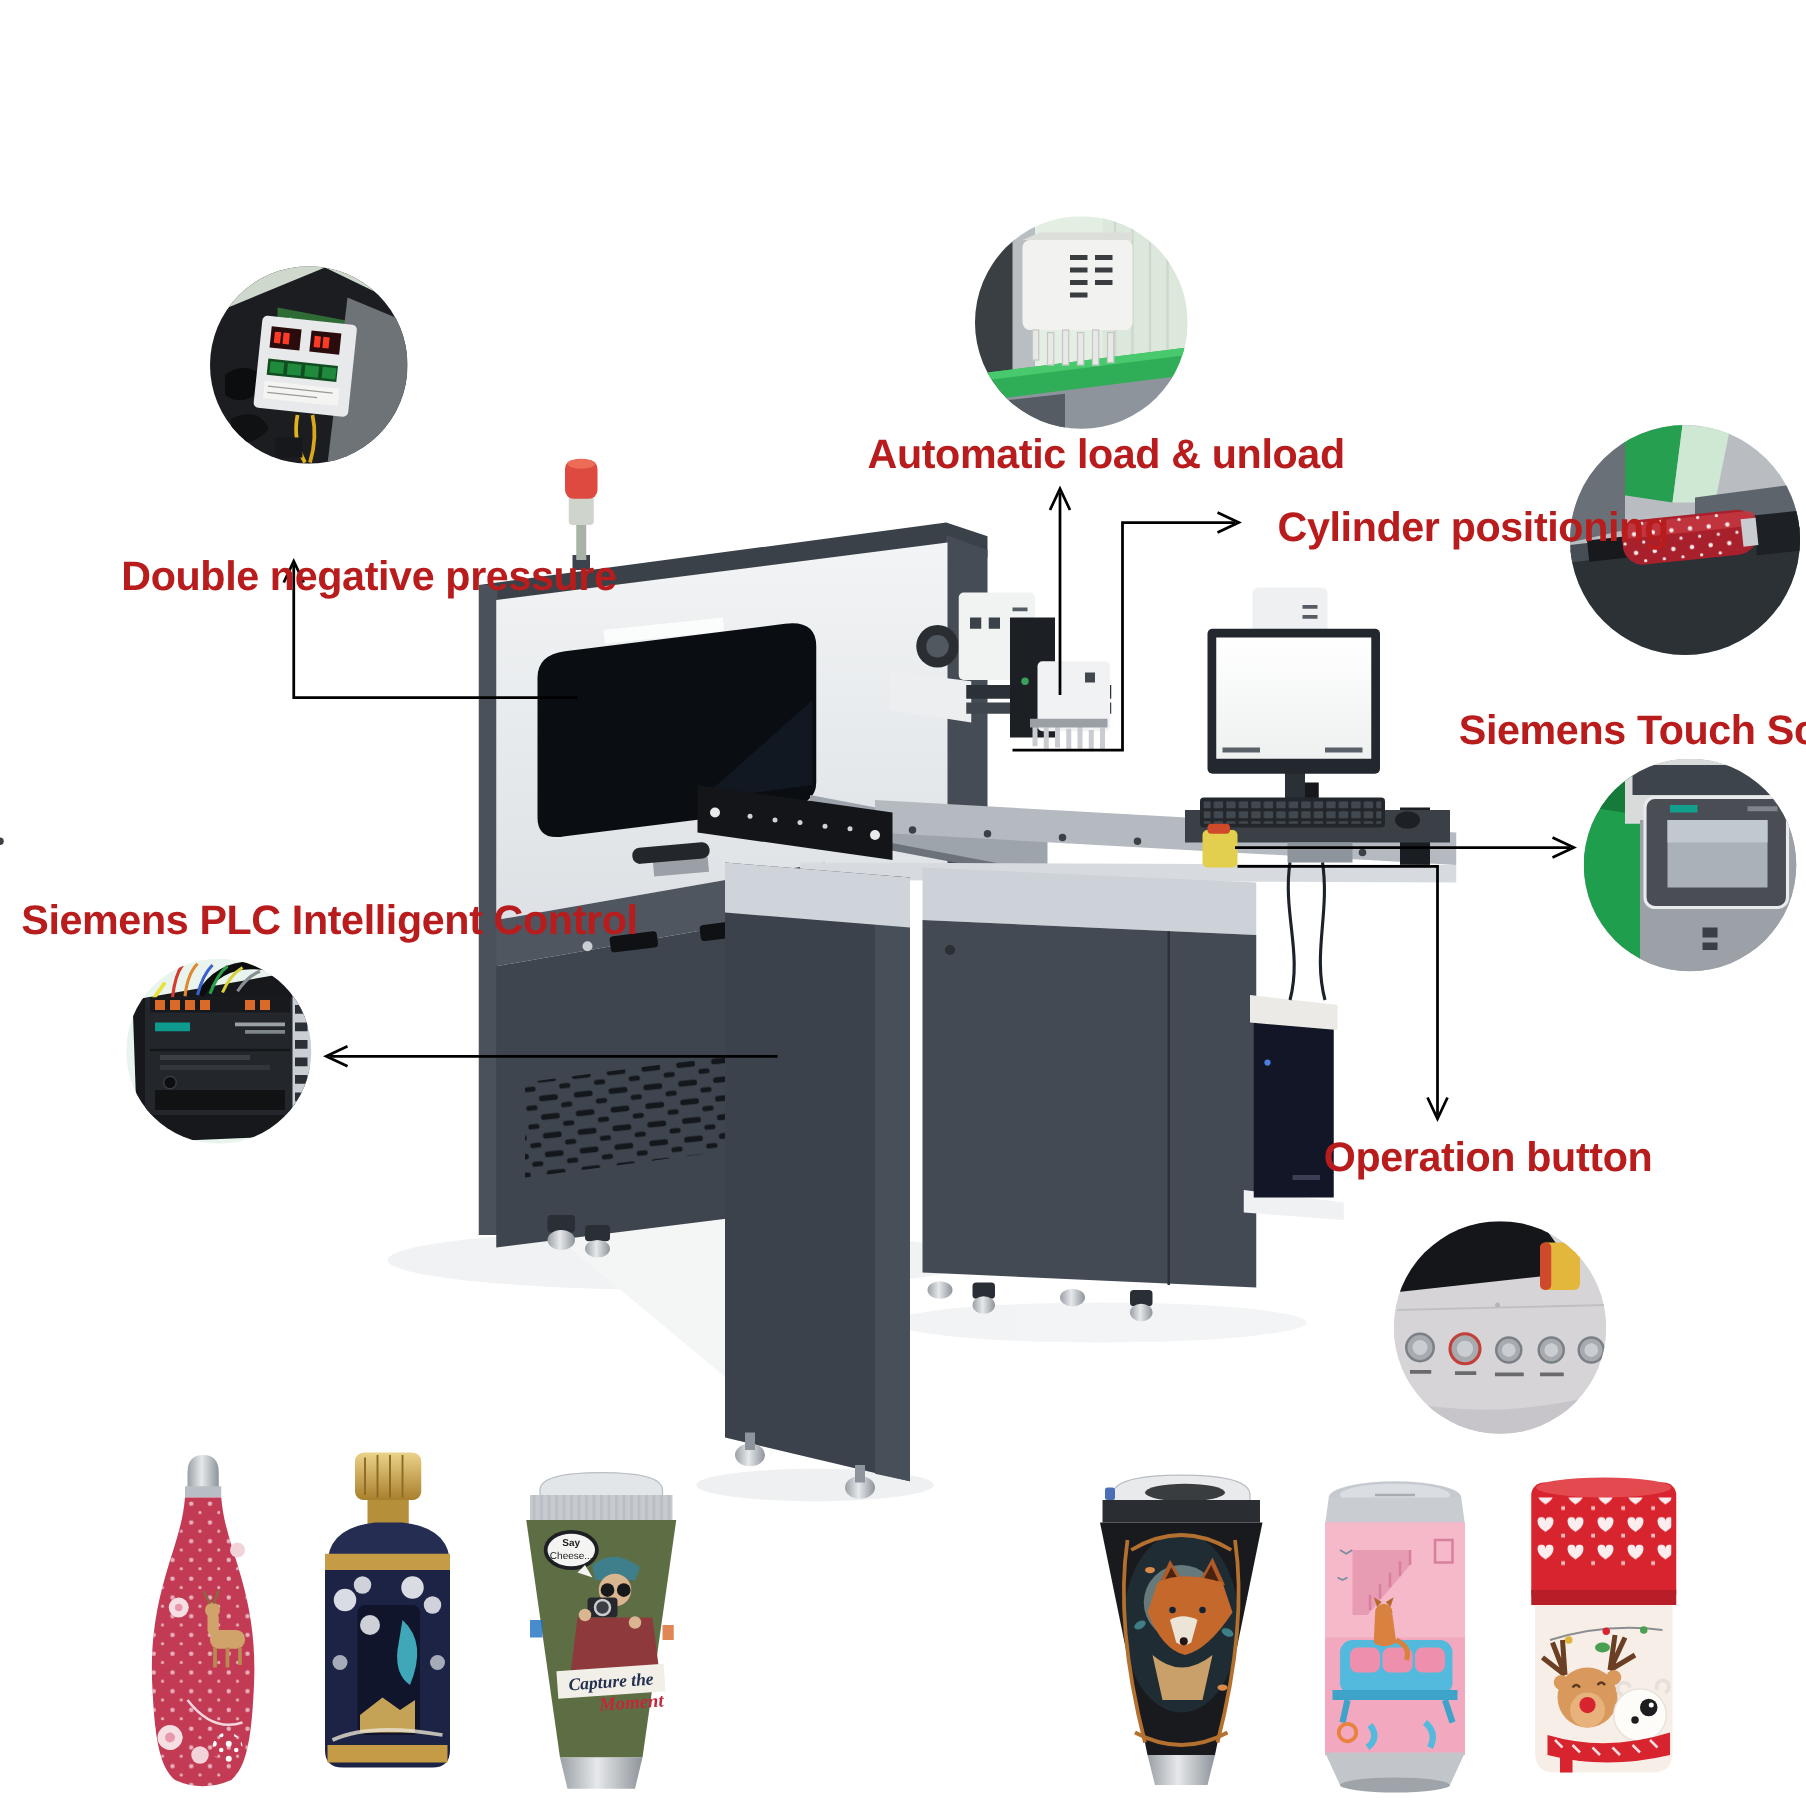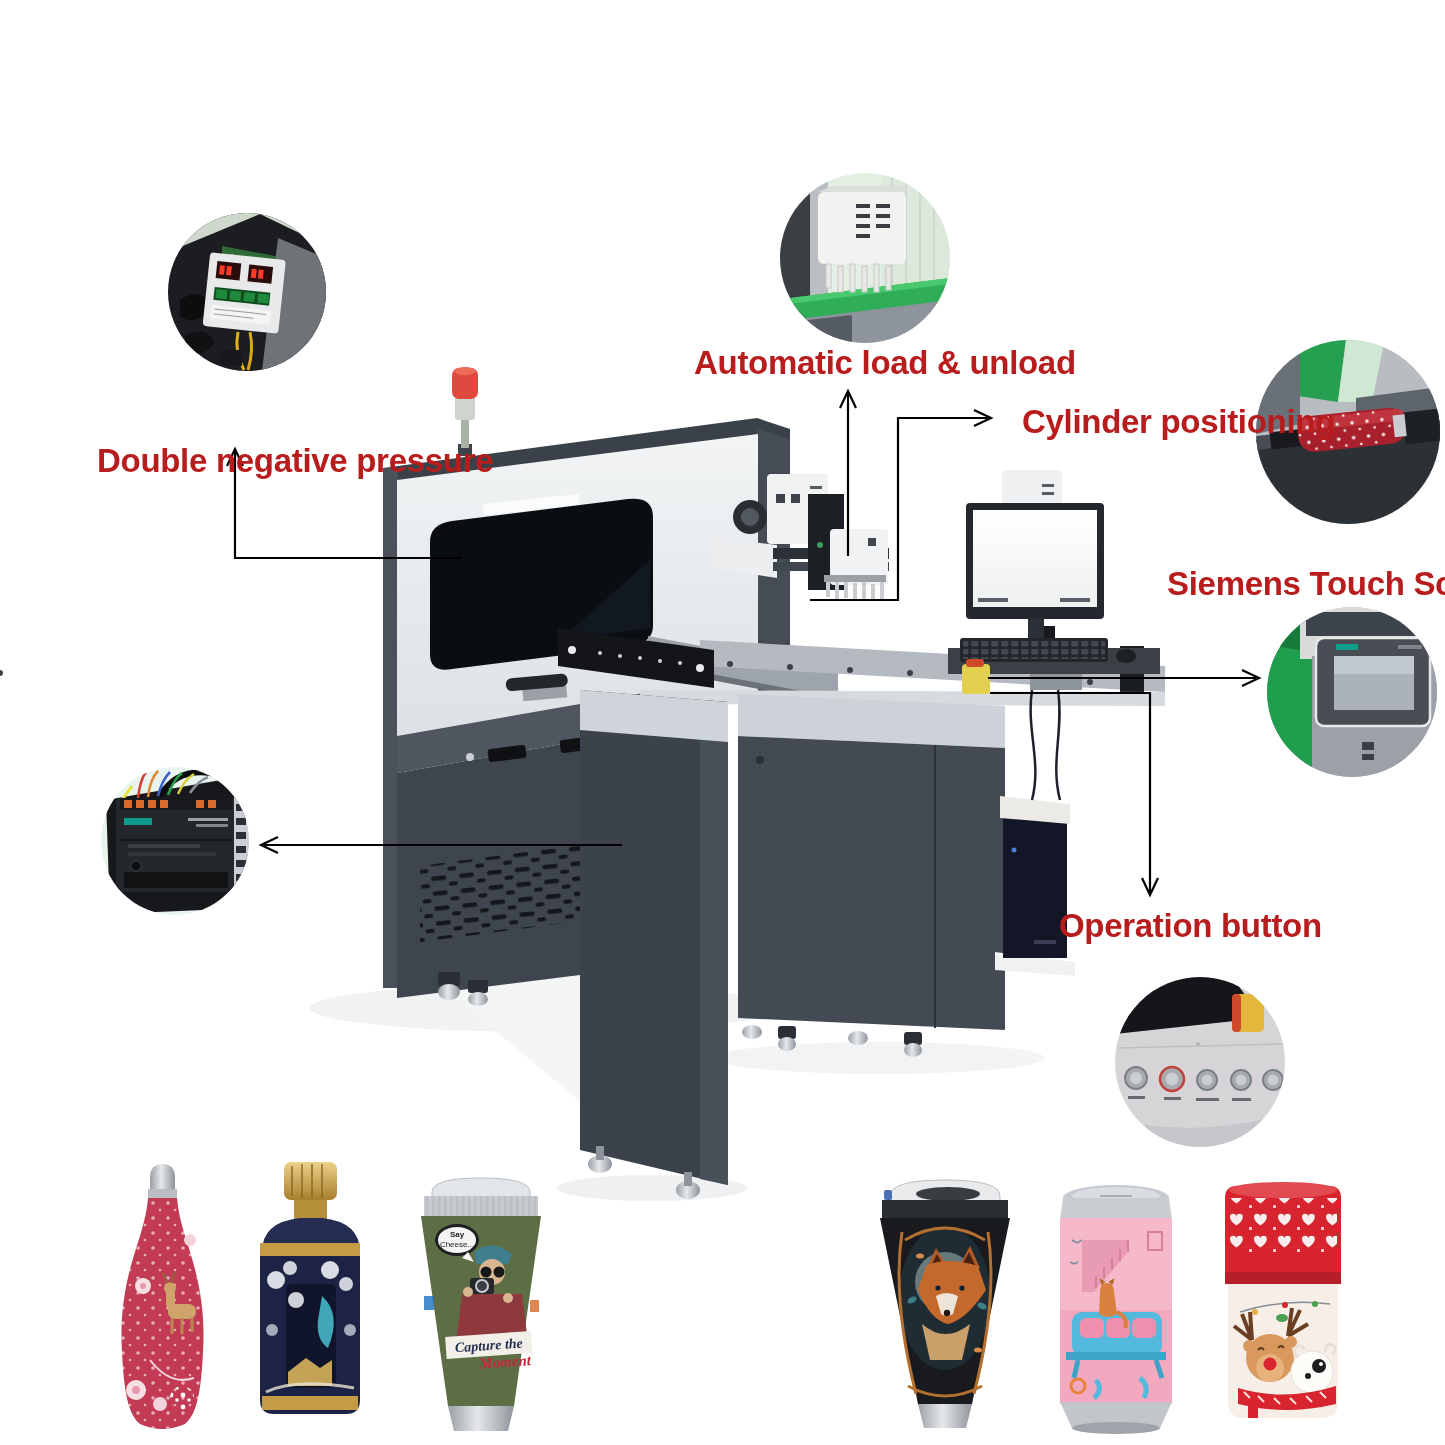--- a/index.html
+++ b/index.html
@@ -611,15 +611,16 @@
       <path d="M1244,1392 l6,6 M1258,1396 l6,6 M1274,1398 l6,6 M1290,1398 l6,6 M1306,1396 l6,6 M1320,1392 l6,6" stroke="#ffffff" stroke-width="2" opacity="0.85"></path>
       <rect x="1248" y="1404" width="10" height="14" fill="#d7242e"></rect>
     </g>
   </g>
 </svg>
 
 <div class="callout-label" style="left:97px;top:398px;margin-top:44px;">Double negative pressure</div>
 <div class="callout-label" style="left:694px;top:344px;">Automatic load &amp; unload</div>
 <div class="callout-label" style="left:1006px;top:403px;margin-left:16px;">Cylinder positioning</div>
 <div class="callout-label" style="left:1167px;top:565px;">Siemens Touch Screen</div>
+<div class="callout-label" style="left:17px;top:717px;">Siemens PLC Intelligent Control</div>
 <div class="callout-label" style="left:1059px;top:907px;text-align:center;">Operation button</div>
 
 </div>
 
 </body></html>

